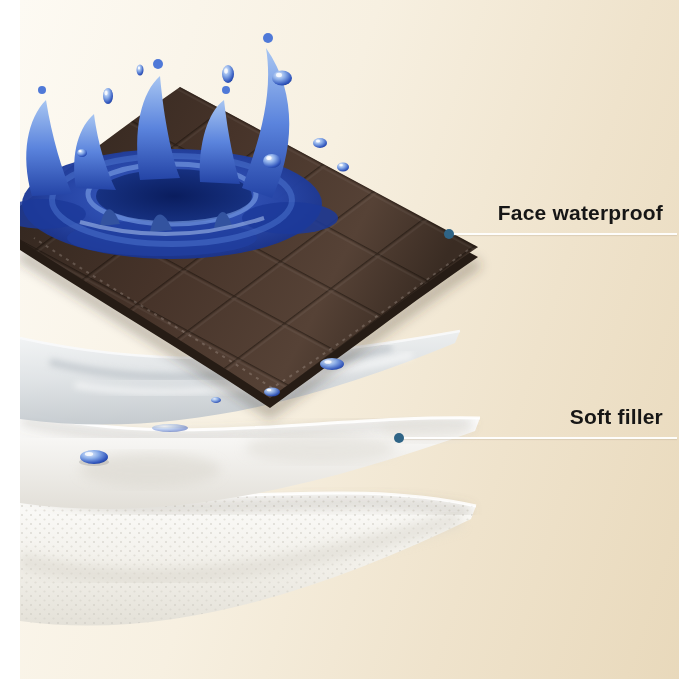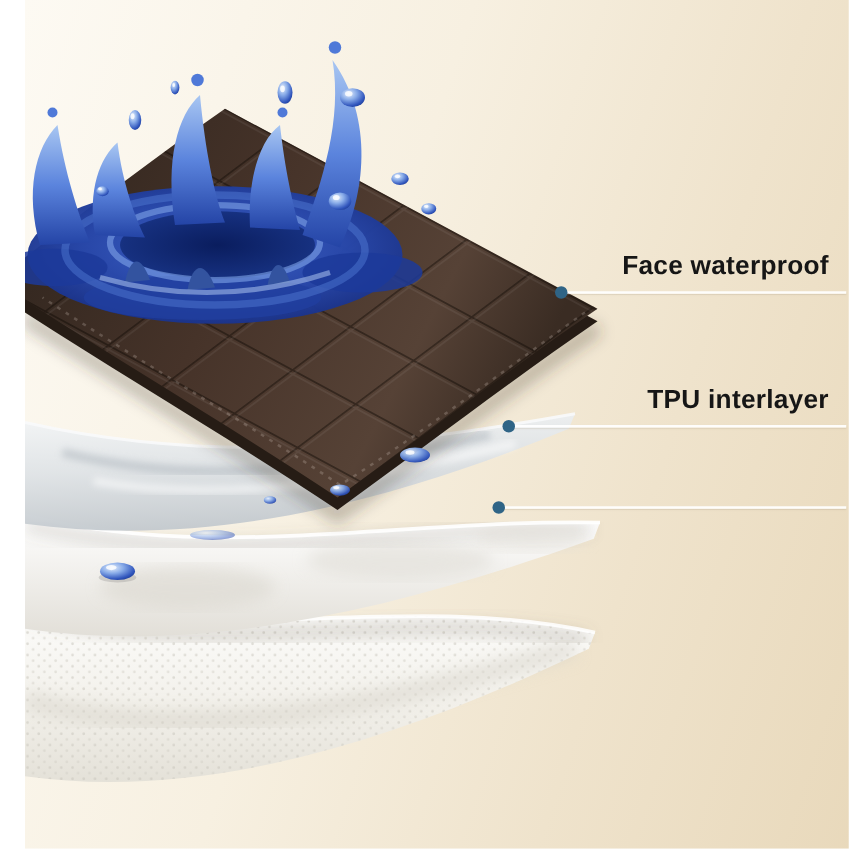--- a/index.html
+++ b/index.html
@@ -181,27 +181,22 @@
     </g>
   </svg>
 
   <div class="callout callout-1">
     <span class="callout-label">Face waterproof</span>
     <div class="callout-line">
       <span class="callout-dot"></span>
     </div>
   </div>
 
-  <div class="callout callout-2">
-    <span class="callout-label">TPU interlayer</span>
+
+  <div class="callout callout-3">
+    <span class="callout-label">Soft filler</span>
     <div class="callout-line">
       <span class="callout-dot"></span>
     </div>
   </div>
 
-  <div class="callout callout-3">
-    <div class="callout-line">
-      <span class="callout-dot"></span>
-    </div>
-  </div>
-
 
 </div>
 
 </body></html>

